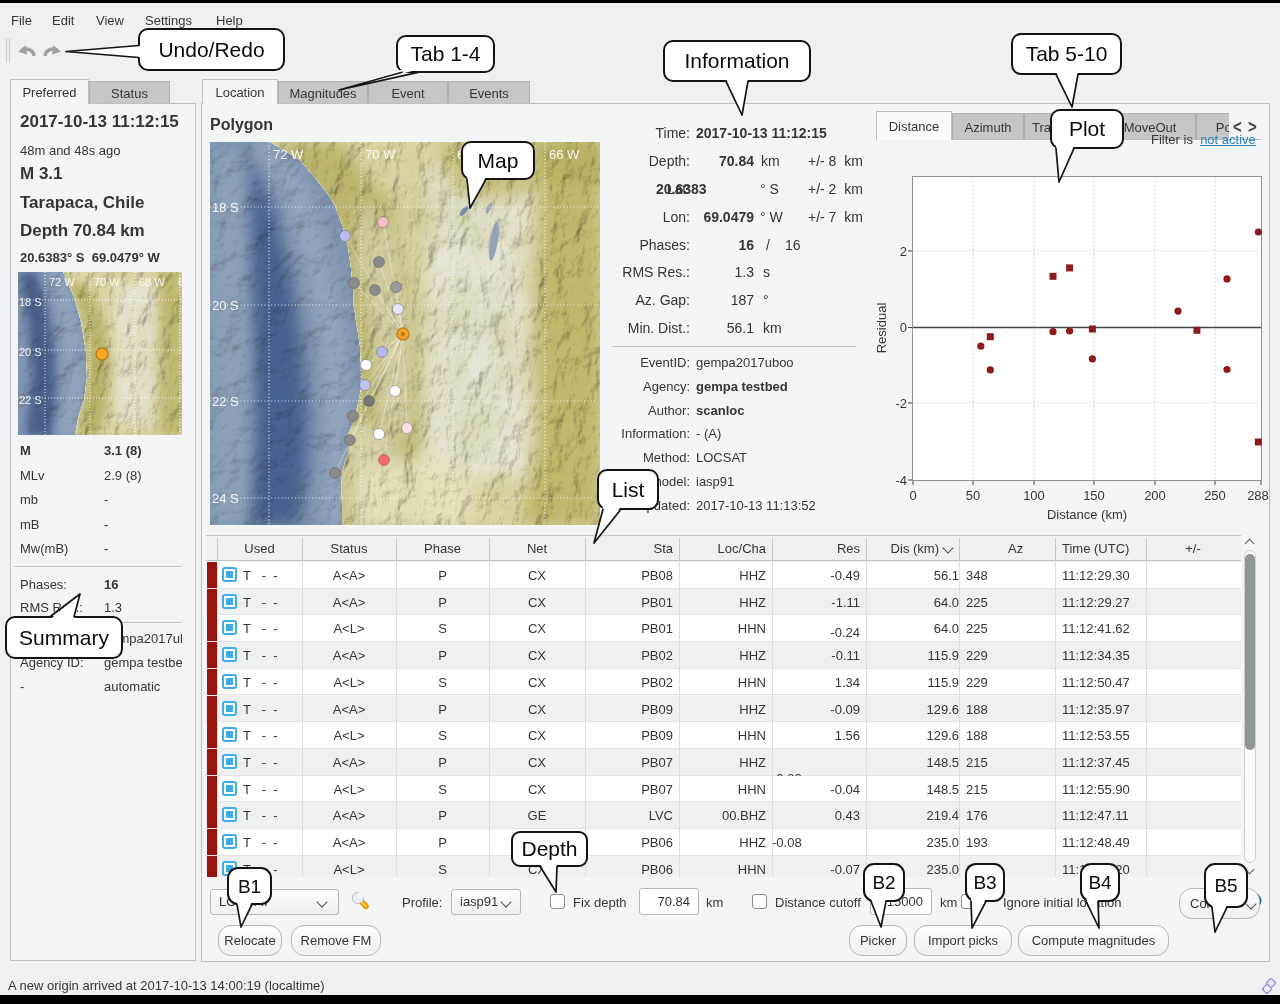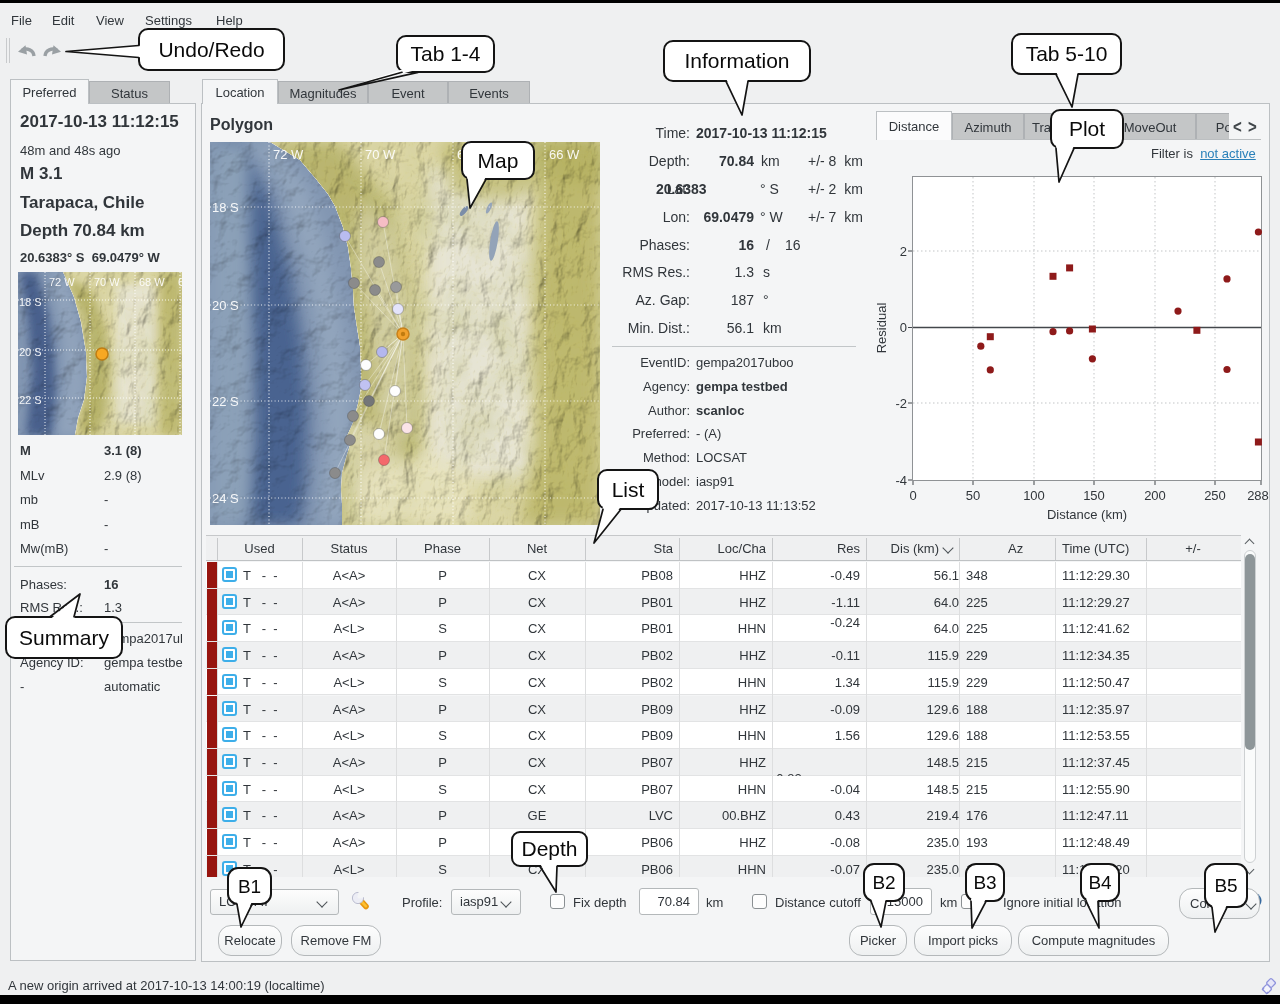--- a/index.html
+++ b/index.html
@@ -287,41 +287,41 @@
     <div class="abs" style="left:763px;top:320px;">km</div>
 </div>
 <div class="sep" style="left:612px;top:346px;width:244px;"></div>
 <div class="abs" style="left:0;top:0;width:1280px;height:0;font-size:13px;white-space:nowrap;">
 <div class="abs" style="left:560px;top:355px;width:130px;text-align:right;">EventID:</div>
     <div class="abs" style="left:696px;top:355px;">gempa2017uboo</div>
 <div class="abs" style="left:560px;top:379px;width:130px;text-align:right;">Agency:</div>
     <div class="abs b" style="left:696px;top:379px;">gempa testbed</div>
 <div class="abs" style="left:560px;top:403px;width:130px;text-align:right;">Author:</div>
     <div class="abs b" style="left:696px;top:403px;">scanloc</div>
-<div class="abs" style="left:560px;top:426px;width:130px;text-align:right;">Preferred:</div>
+<div class="abs" style="left:560px;top:426px;width:130px;text-align:right;">Information:</div>
     <div class="abs" style="left:696px;top:426px;">- (A)</div>
 <div class="abs" style="left:560px;top:450px;width:130px;text-align:right;">Method:</div>
     <div class="abs" style="left:696px;top:450px;">LOCSAT</div>
 <div class="abs" style="left:560px;top:474px;width:130px;text-align:right;">Earth model:</div>
     <div class="abs" style="left:696px;top:474px;">iasp91</div>
 <div class="abs" style="left:560px;top:498px;width:130px;text-align:right;">Updated:</div>
     <div class="abs" style="left:696px;top:498px;">2017-10-13 11:13:52</div>
 </div>
 
 <div class="tab on" style="left:876px;top:111px;width:76px;height:29px;line-height:29px;background:#fbfbfc;">Distance</div>
 <div class="tab" style="left:952px;top:113px;width:72px;height:27px;line-height:27px;">Azimuth</div>
 <div class="tab" style="left:1024px;top:113px;width:80px;height:27px;line-height:27px;">TravelTime</div>
 <div class="tab" style="left:1104px;top:113px;width:92px;height:27px;line-height:27px;">MoveOut</div>
 <div class="abs" style="left:1196px;top:113px;width:33px;height:27px;overflow:hidden;">
     <div class="tab" style="left:0;top:0;width:70px;height:27px;line-height:27px;">Polar</div>
   </div>
 <div class="abs" style="left:1233px;top:118px;color:#3f4549;font-size:15px;font-weight:bold;transform:scaleY(1.25);">&lt;</div>
 <div class="abs" style="left:1248px;top:118px;color:#3f4549;font-size:15px;font-weight:bold;transform:scaleY(1.25);">&gt;</div>
 <div class="abs" style="left:952px;top:139px;width:309px;height:1px;background:#bcbfc1;"></div>
-<div class="abs" style="left:1151px;top:146px;">Filter is&nbsp; <span class="lnk">not active</span></div>
+<div class="abs" style="left:1151px;top:132px;">Filter is&nbsp; <span class="lnk">not active</span></div>
 <svg class="abs" style="left:876px;top:176px;" width="394" height="355" viewBox="0 0 394 355">
 <rect x="36.5" y="0.5" width="349" height="304" fill="#fff" stroke="#8f9295" stroke-width="1"></rect>
 <g stroke="#c3c5c7" stroke-width="1" stroke-dasharray="1.5 2.5">
 <line x1="97" y1="1" x2="97" y2="304"></line>
       <line x1="158" y1="1" x2="158" y2="304"></line>
       <line x1="218" y1="1" x2="218" y2="304"></line>
       <line x1="279" y1="1" x2="279" y2="304"></line>
       <line x1="339" y1="1" x2="339" y2="304"></line>
 <line x1="37" y1="75" x2="385" y2="75"></line>
       <line x1="37" y1="227" x2="385" y2="227"></line>
@@ -439,21 +439,21 @@
 <div class="abs" style="left:1px;top:0;width:10px;height:26px;background:#97150f;"></div>
 <div class="cbc" style="left:16px;top:5px;">
           <i></i>
         </div>
 <div class="abs" style="left:37px;top:6px;">T&nbsp;&nbsp;&nbsp;-&nbsp;&nbsp;-</div>
 <div class="abs" style="left:96px;top:6px;width:94px;text-align:center;">A&lt;L&gt;</div>
 <div class="abs" style="left:190px;top:6px;width:93px;text-align:center;">S</div>
 <div class="abs" style="left:283px;top:6px;width:96px;text-align:center;">CX</div>
 <div class="abs" style="left:379px;top:6px;width:88px;text-align:right;">PB01</div>
 <div class="abs" style="left:473px;top:6px;width:87px;text-align:right;">HHN</div>
-<div class="abs" style="left:566px;top:0;width:88px;text-align:right;">-0.24</div>
+<div class="abs" style="left:566px;top:10px;width:88px;text-align:right;">-0.24</div>
 <div class="abs" style="left:660px;top:6px;width:93px;text-align:right;">64.0</div>
 <div class="abs" style="left:760px;top:6px;">225</div>
 <div class="abs" style="left:856px;top:6px;">11:12:41.62</div>
 </div>
 <div class="abs" style="left:0;top:80.1px;width:1035px;height:26.7px;background:#eff0f1;border-bottom:1px solid #e2e3e4;">
 <div class="abs" style="left:1px;top:0;width:10px;height:26px;background:#97150f;"></div>
 <div class="cbc" style="left:16px;top:5px;">
           <i></i>
         </div>
 <div class="abs" style="left:37px;top:6px;">T&nbsp;&nbsp;&nbsp;-&nbsp;&nbsp;-</div>
@@ -567,21 +567,21 @@
 <div class="abs" style="left:1px;top:0;width:10px;height:26px;background:#97150f;"></div>
 <div class="cbc" style="left:16px;top:5px;">
           <i></i>
         </div>
 <div class="abs" style="left:37px;top:6px;">T&nbsp;&nbsp;&nbsp;-&nbsp;&nbsp;-</div>
 <div class="abs" style="left:96px;top:6px;width:94px;text-align:center;">A&lt;A&gt;</div>
 <div class="abs" style="left:190px;top:6px;width:93px;text-align:center;">P</div>
 <div class="abs" style="left:283px;top:6px;width:96px;text-align:center;">CX</div>
 <div class="abs" style="left:379px;top:6px;width:88px;text-align:right;">PB06</div>
 <div class="abs" style="left:473px;top:6px;width:87px;text-align:right;">HHZ</div>
-<div class="abs" style="left:566px;top:6px;width:88px;text-align:right;">-0.08</div>
+<div class="abs" style="left:566px;top:6px;width:88px;">-0.08</div>
 <div class="abs" style="left:660px;top:6px;width:93px;text-align:right;">235.0</div>
 <div class="abs" style="left:760px;top:6px;">193</div>
 <div class="abs" style="left:856px;top:6px;">11:12:48.49</div>
 </div>
 <div class="abs" style="left:0;top:293.7px;width:1035px;height:26.7px;background:#eff0f1;border-bottom:1px solid #e2e3e4;">
 <div class="abs" style="left:1px;top:0;width:10px;height:26px;background:#97150f;"></div>
 <div class="cbc" style="left:16px;top:5px;">
           <i></i>
         </div>
 <div class="abs" style="left:37px;top:6px;">T&nbsp;&nbsp;&nbsp;-&nbsp;&nbsp;-</div>

